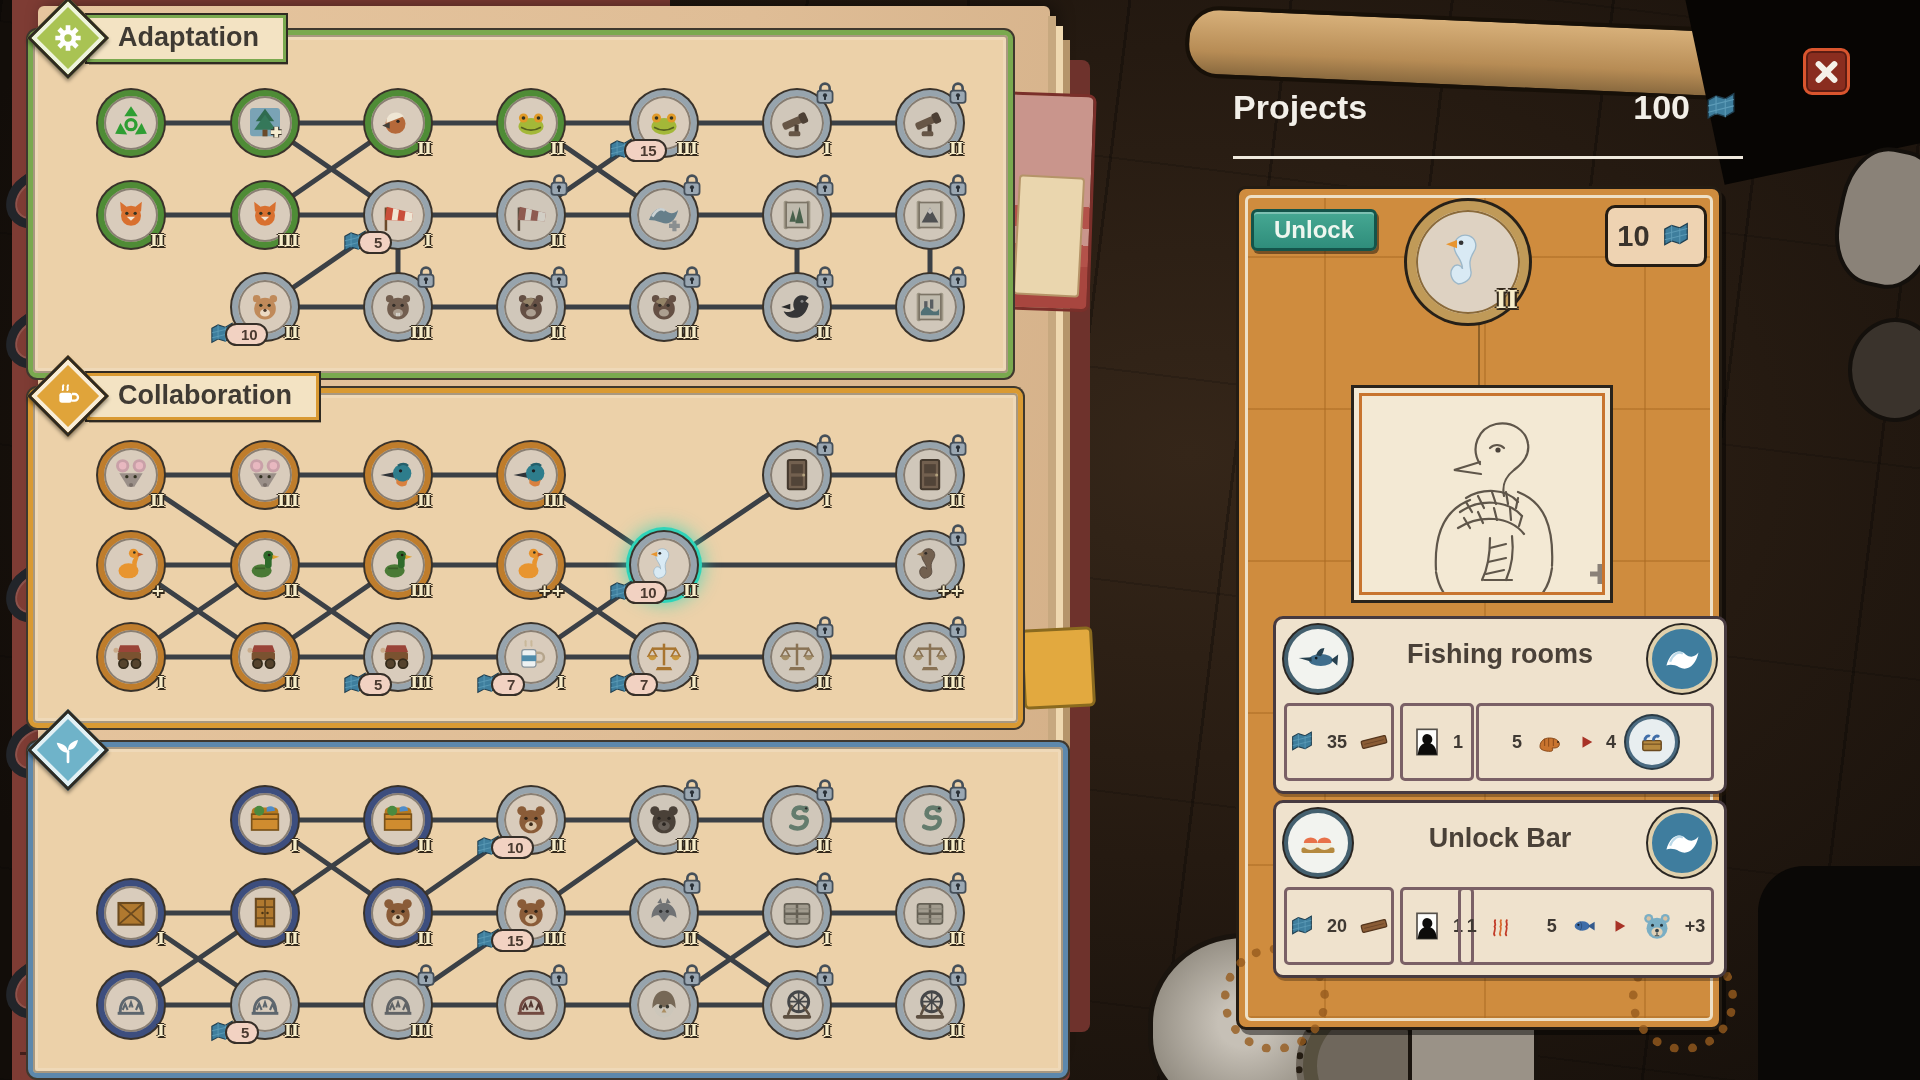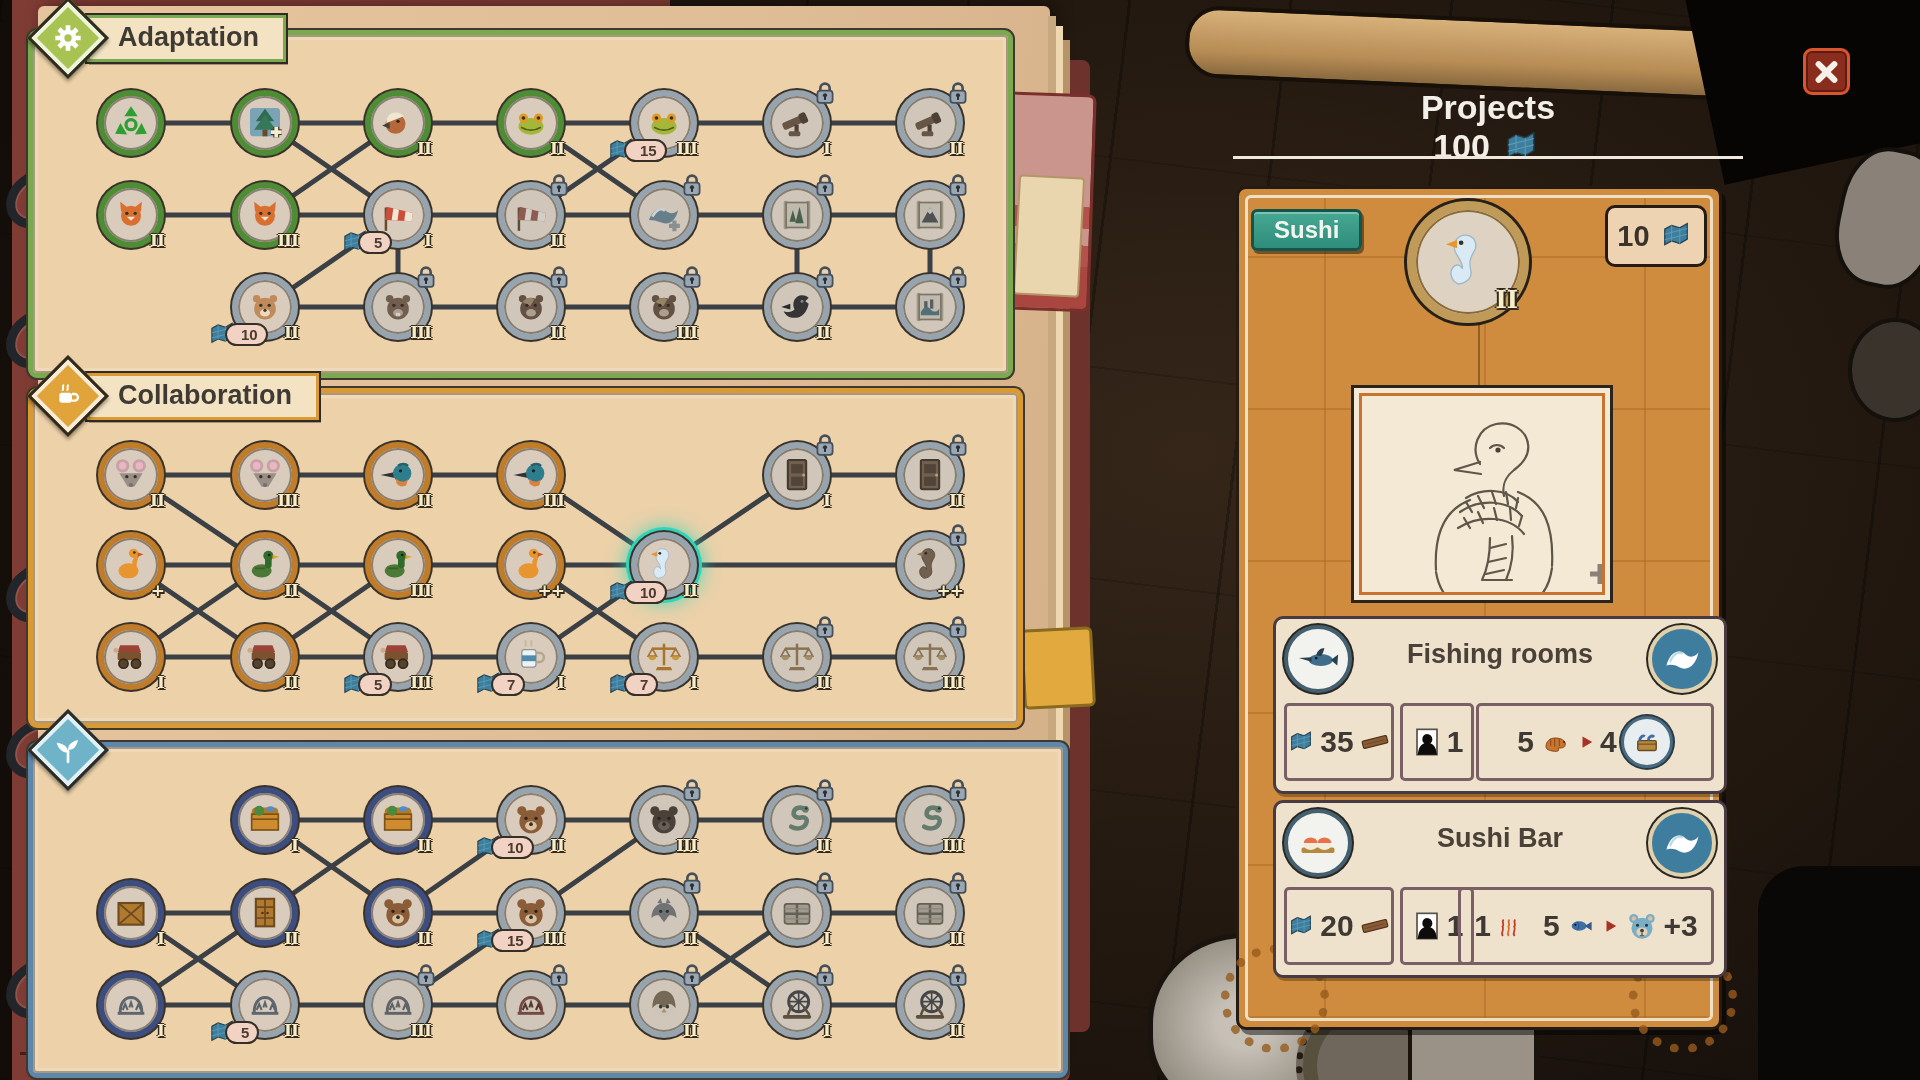--- a/index.html
+++ b/index.html
@@ -51,21 +51,21 @@
   .node .tier{position:absolute;right:0;bottom:-2px;font-family:"DejaVu Serif",serif;font-weight:bold;font-size:17px;letter-spacing:-1px;color:#f7edc9;
     text-shadow:-1.5px 0 #33291c,1.5px 0 #33291c,0 -1.5px #33291c,0 1.5px #33291c,1.5px 1.5px #33291c;z-index:3;}
   .node .lock{position:absolute;top:-11px;right:-9px;width:28px;height:28px;z-index:4;}
   .lock svg{width:100%;height:100%;}
   .node .cost{position:absolute;left:-26px;bottom:-8px;display:flex;align-items:center;z-index:4;}
   .cflag{width:32px;height:27px;margin-right:-13px;display:flex;}
   .cflag svg{width:32px;height:27px;}
   .cost b{background:#f2d2c2;border:2px solid #362f28;border-radius:13px;padding:1px 8px 1px 14px;font-size:15px;color:#4a3a30;font-weight:bold;}
   .node.selected .ring{box-shadow:0 0 0 2px #39322a,0 0 0 5px #2fd4b9,0 0 18px 6px rgba(47,212,185,.7), inset 0 0 0 2px rgba(57,50,42,.5);}
   
-  .proj-head{position:absolute;left:1233px;top:88px;width:510px;display:flex;justify-content:space-between;align-items:center;color:#f2efe8;flex-direction:column;}
+  .proj-head{position:absolute;left:1233px;top:88px;width:510px;display:flex;justify-content:space-between;align-items:center;color:#f2efe8;}
   .proj-title{font-size:34px;font-weight:bold;}
   .proj-balance{display:flex;align-items:center;gap:9px;font-size:34px;font-weight:bold;}
   .flag-big{width:44px;height:34px;display:flex;}
   .flag-big svg{width:44px;height:34px;}
   .proj-divider{position:absolute;left:1233px;top:156px;width:510px;height:3px;background:#efe9dd;}
   .unlock-card{position:absolute;left:1236px;top:186px;width:480px;height:838px;background:#cf8c3e;border:3px solid #241c13;border-radius:10px;box-shadow:4px 5px 0 rgba(0,0,0,.45);}
   .card-grid{position:absolute;inset:6px;border:3px solid #eee0c6;border-radius:6px;pointer-events:none;
     background:linear-gradient(rgba(170,106,34,.5) 2px,transparent 2px) 0 58px/100% 152px,
                linear-gradient(90deg,rgba(170,106,34,.5) 2px,transparent 2px) 76px 0/160px 100%;}
   .gear-decor{position:absolute;width:90px;height:90px;border-radius:50%;border:9px dotted rgba(150,92,30,.8);bottom:-26px;}
@@ -85,21 +85,21 @@
   .portrait{position:absolute;left:112px;top:196px;width:256px;height:212px;background:#f3e9d4;border:3px solid #2a241c;
     box-shadow:inset 0 0 0 5px #f3e9d4, inset 0 0 0 8px #c8742e;z-index:2;}
   .sketch{position:absolute;inset:8px;display:flex;}
   .sketch svg{width:100%;height:100%;}
   .building{position:absolute;left:34px;width:448px;height:172px;background:#efe2cd;border:3px solid #473a40;border-radius:10px;box-shadow:2px 3px 0 rgba(40,25,8,.35);}
   .bmed{position:absolute;top:6px;width:60px;height:60px;border-radius:50%;display:flex;align-items:center;justify-content:center;border:4px solid #44606f;background:#f2f3ef;box-shadow:0 0 0 2px #2a2622;}
   .bmed.left{left:8px;} .bmed.right{right:8px;}
   .bmed.wavebg{background:#3f7d9e;border-color:#e0d0ac;}
   .bmed svg{width:44px;height:44px;}
   .bname{position:absolute;top:20px;left:78px;right:78px;text-align:center;font-weight:bold;font-size:27px;color:#4a4138;}
-  .bbox{position:absolute;top:84px;height:72px;border:3px solid #7a6066;border-radius:5px;display:flex;align-items:center;justify-content:center;gap:4px;font-weight:bold;font-size:30px;color:#3f3933;}
+  .bbox{position:absolute;top:84px;height:72px;border:3px solid #7a6066;border-radius:5px;display:flex;align-items:center;justify-content:center;gap:10px;font-weight:bold;font-size:18px;color:#3f3933;}
   .bbox svg{display:block;}
   .bx-cost{left:8px;width:104px;} .bx-cost svg{width:30px;height:25px;} .bx-cost .plank-slot svg{width:34px;height:30px;}
   .bx-worker{left:124px;width:68px;} .bx-worker svg{width:32px;height:44px;}
   .bx-io{right:10px;}
   .io-num{font-weight:bold;}
   .io-gap{width:12px;}
   .io-ic{display:flex;align-items:center;}
   .ic-grub svg{width:36px;height:32px;}
   .ic-arrow svg{width:18px;height:18px;}
   .ic-fish svg{width:34px;height:30px;}
@@ -1363,21 +1363,21 @@
           </svg>
         </i>
     </span>
   </div>
   <div class="proj-divider"></div>
 
   <div class="unlock-card">
     <div class="card-grid"></div>
     <div class="gear-decor gd-l"></div>
     <div class="gear-decor gd-r"></div>
-    <button class="unlock-btn">Sushi</button>
+    <button class="unlock-btn">Unlock</button>
     <div class="cost-box">
       <b>10</b>
       <i class="svgslot" style="display:flex">
           <svg viewBox="0 0 48 48" xmlns="http://www.w3.org/2000/svg">
             <path d="M6 13l11-6 13 4 12-7v25l-12 7-13-4-11 6z" fill="#3e7e9d" stroke="#203f50" stroke-width="2"></path>
             <path d="M17 7v26M30 11v26" stroke="#5d9cb8" stroke-width="1.5"></path>
             <path d="M6 21l36-9M6 30l36-9" stroke="#5d9cb8" stroke-width="1.5"></path>
           </svg>
         </i>
     </div>
@@ -1485,21 +1485,21 @@
     <div class="building" style="top:611px">
       <i class="bmed left svgslot">
           <svg viewBox="0 0 48 48" xmlns="http://www.w3.org/2000/svg">
             <rect x="6" y="29" width="36" height="6" rx="2" fill="#b5893f"></rect>
             <ellipse cx="16" cy="26" rx="7.5" ry="5.5" fill="#f2ecda"></ellipse>
             <path d="M8.5 24a7.5 6 0 0 1 15 0z" fill="#e8714a"></path>
             <ellipse cx="31" cy="26" rx="7.5" ry="5.5" fill="#f2ecda"></ellipse>
             <path d="M23.5 24a7.5 6 0 0 1 15 0z" fill="#e8714a"></path>
           </svg>
         </i>
-      <span class="bname">Sushi Bar</span>
+      <span class="bname">Unlock Bar</span>
       <i class="bmed right wavebg svgslot">
           <svg viewBox="0 0 48 48" xmlns="http://www.w3.org/2000/svg">
             <path d="M7 31c4-14 13-19 21-12 5 4 10 3 14-2-3 14-12 21-21 16-5-3-10-3-14-2z" fill="#ffffff"></path>
             <path d="M11 27c3-8 9-12 14-9" stroke="#bcd9e8" stroke-width="2.5" fill="none"></path>
           </svg>
         </i>
       <div class="bbox bx-cost">
         <i class="svgslot" style="display:flex">
             <svg viewBox="0 0 48 48" xmlns="http://www.w3.org/2000/svg">
               <path d="M6 13l11-6 13 4 12-7v25l-12 7-13-4-11 6z" fill="#3e7e9d" stroke="#203f50" stroke-width="2"></path>

